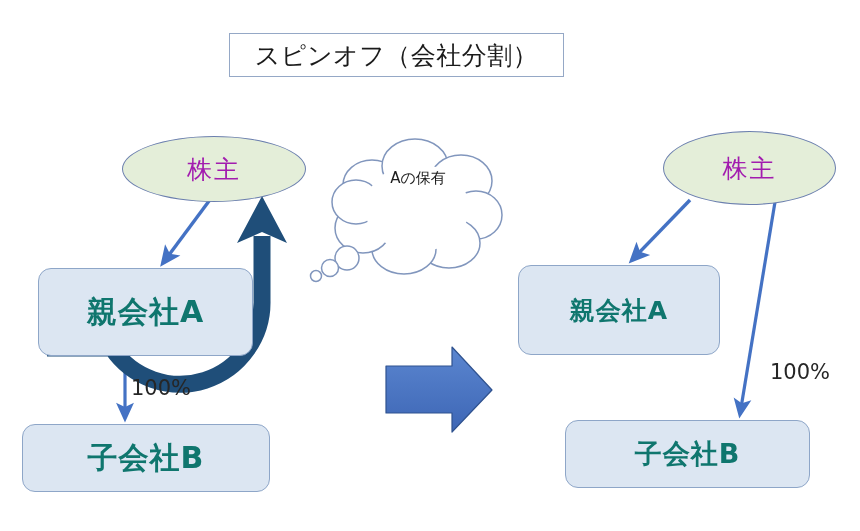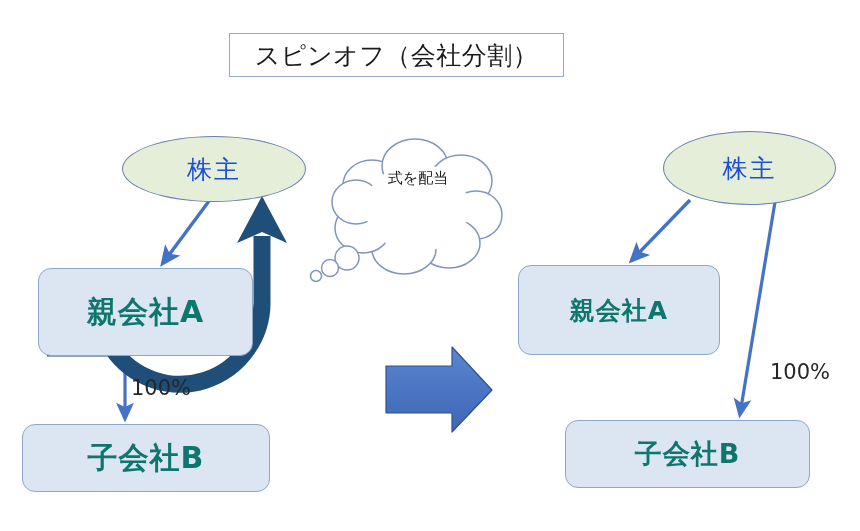--- a/index.html
+++ b/index.html
@@ -55,21 +55,21 @@
     border-radius: 50%;
     background: #e4eed9;
     border: 1.6px solid #6b7fae;
     display: flex;
     align-items: center;
     justify-content: center;
     box-sizing: border-box;
   }
   .ellipse .label {
     font-size: 25px;
-    color: #1d4ed8;
+    color: #a21caf;
     letter-spacing: 2px;
     font-family: Liberation Sans, sans-serif;
   }
   #ellipse-left  { left: 122px; top: 136px; width: 184px; height: 66px; }
   #ellipse-right { left: 663px; top: 131px; width: 173px; height: 74px; }
 
   
   .company-box {
     position: absolute;
     background: #dce6f2;
@@ -192,21 +192,21 @@
     <span class="label">親会社A</span>
   </div>
 
   <div class="company-box" id="box-sub-left">
     <span class="label">子会社B</span>
   </div>
 
   <div class="pct-label" id="pct-left">100%</div>
 
   <div class="bubble-text">
-    <span>式を配当</span>
+    <span>Aの保有</span>
   </div>
 
   <div class="ellipse" id="ellipse-right">
     <span class="label">株主</span>
   </div>
 
   <div class="company-box" id="box-parent-right">
     <span class="label">親会社A</span>
   </div>
 

